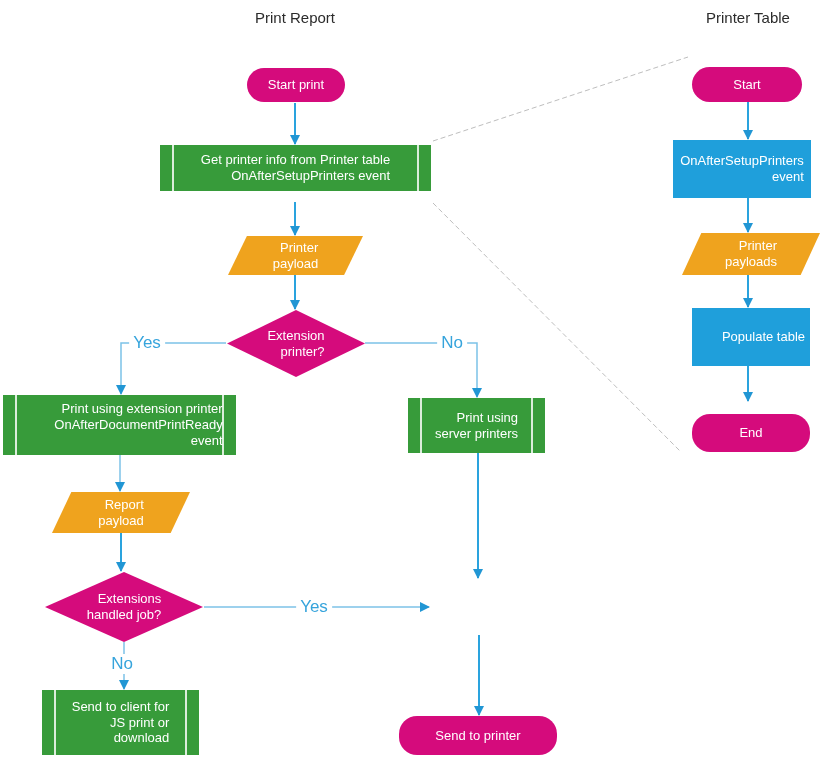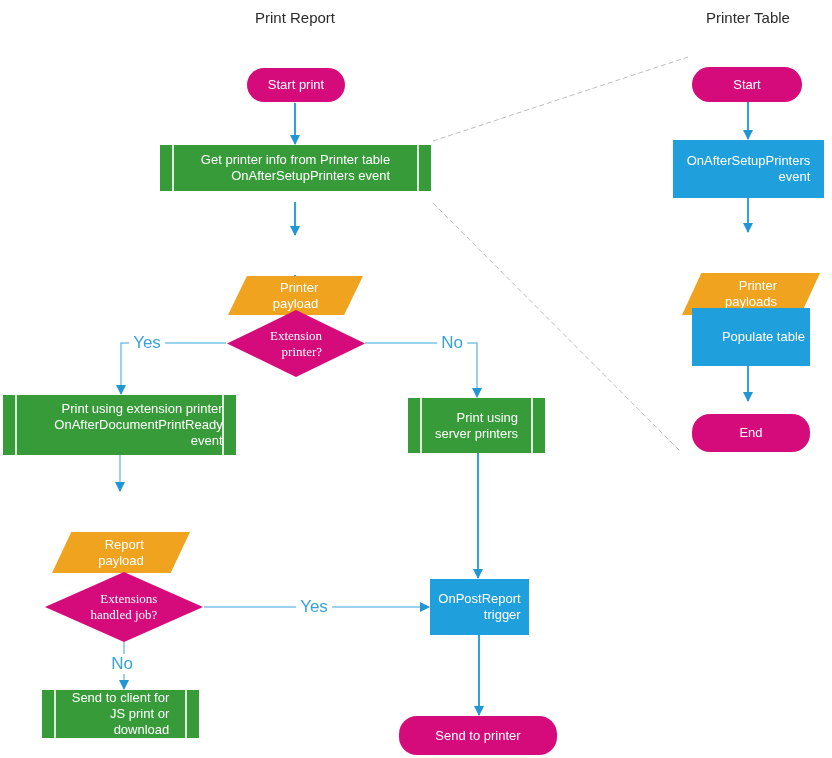--- a/index.html
+++ b/index.html
@@ -16,22 +16,22 @@
   .title{
     position:absolute;transform:translateX(-50%);color:#2b2b2b;
     font-size:15px;white-space:nowrap;
   }
   .node{
     position:absolute;display:flex;align-items:center;justify-content:center;
     text-align:right;color:#ffffff;font-size:13px;line-height:1.22;
     white-space:pre-line;box-sizing:border-box;
   }
   .stadium{background:var(--pink);border-radius:18px;}
-  .diamond{background:var(--pink);clip-path:polygon(50% 0,100% 50%,50% 100%,0 50%);font-family:Liberation Serif, serif;}
-  .para{background:var(--orange);clip-path:polygon(14% 0,100% 0,86% 100%,0 100%);margin-top:40px;}
+  .diamond{background:var(--pink);clip-path:polygon(50% 0,100% 50%,50% 100%,0 50%);}
+  .para{background:var(--orange);clip-path:polygon(14% 0,100% 0,86% 100%,0 100%);}
   .rect-blue{background:var(--blue);}
   .process{background:var(--green);}
   .process::before,.process::after{
     content:"";position:absolute;top:0;bottom:0;width:2px;
     background:rgba(255,255,255,.82);
   }
   .process::before{left:12px;}
   .process::after{right:12px;}
   .edge-label{
     position:absolute;transform:translate(-50%,-50%);color:var(--label);
@@ -91,32 +91,30 @@
 
   <div class="node process" style="left:408px;top:398px;width:137px;height:55px;">Print using
 server printers</div>
 
   <div class="node para" style="left:52px;top:492px;width:138px;height:41px;">Report
 payload</div>
 
   <div class="node diamond" style="left:45px;top:572px;width:158px;height:70px;">Extensions
 handled job?</div>
 
-  <div class="node rect-blue" style="left:430px;top:579px;width:99px;height:56px;">OnPostReport
-trigger</div>
 
-  <div class="node process" style="left:42px;top:690px;width:157px;height:48px;">Send to client for
+  <div class="node process" style="left:42px;top:690px;width:157px;height:65px;">Send to client for
 JS print or
 download</div>
 
   <div class="node stadium" style="left:399px;top:716px;width:158px;height:39px;">Send to printer</div>
 
   <div class="node stadium" style="left:692px;top:67px;width:110px;height:35px;">Start</div>
 
-  <div class="node rect-blue" style="left:673px;top:140px;width:151px;height:58px;">OnAfterSetupPrinters
+  <div class="node rect-blue" style="left:673px;top:140px;width:138px;height:58px;">OnAfterSetupPrinters
 event</div>
 
   <div class="node para" style="left:682px;top:233px;width:138px;height:42px;">Printer
 payloads</div>
 
   <div class="node rect-blue" style="left:692px;top:308px;width:118px;height:58px;padding-left:25px;">Populate table</div>
 
   <div class="node stadium" style="left:692px;top:402px;width:118px;height:38px;margin-top:12px;">End</div>
 
   <div class="edge-label" style="left:147px;top:343px;">Yes</div>

